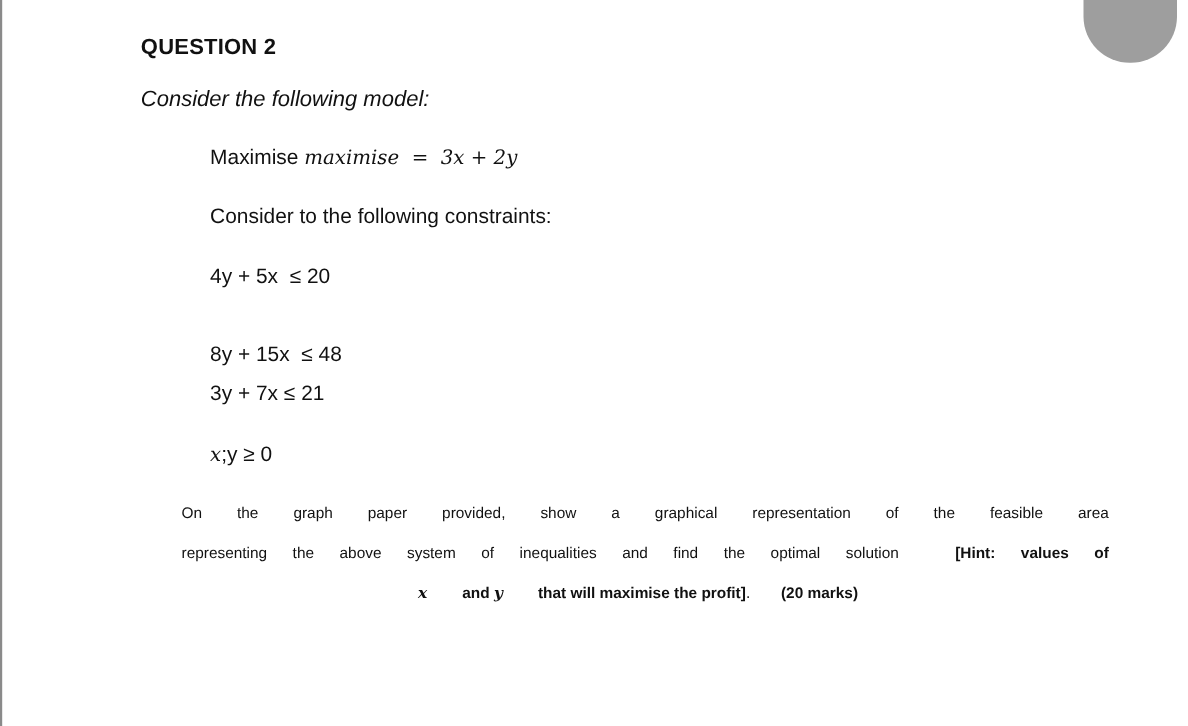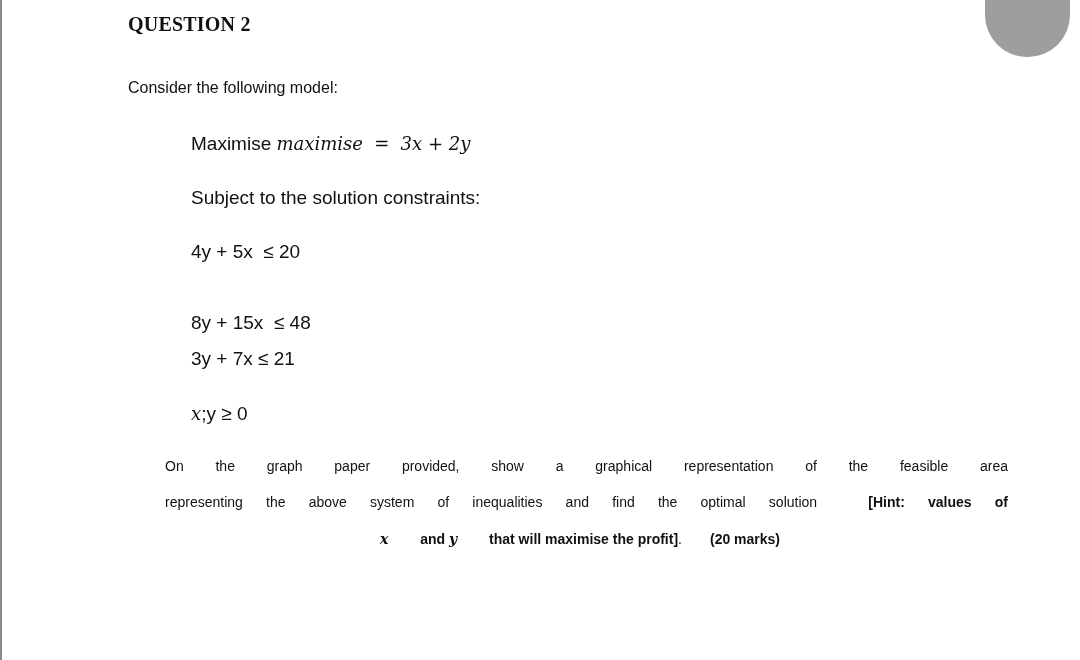--- a/index.html
+++ b/index.html
@@ -31,30 +31,30 @@
       height: 77px;
       background: #9e9e9e;
       border-radius: 0 0 42px 42px;
     }
     .abs {
       position: absolute;
       white-space: nowrap;
     }
     .q-title {
       left: 128px;
-      top: 13px;
+      top: 32px;
       font-size: 20px;
       font-weight: bold;
       letter-spacing: 0.2px;
-      font-family: Liberation Serif, serif;
     }
     .intro {
       left: 128px;
       top: 79px;
-      font-size: 16px;
+      font-size: 20px;
+      font-style: italic;
     }
     .objective {
       left: 191px;
       top: 133px;
       font-size: 19px;
     }
     .math {
       font-family: "DejaVu Serif", "Liberation Serif", serif;
       font-style: italic;
       font-size: 18px;
@@ -115,21 +115,21 @@
 
 <div class="abs intro">Consider the following model:</div>
 
 <div class="abs objective">
   <span>Maximise</span>
   <span class="math">maximise</span>
   <span class="math-up" style="margin:0 6px;">=</span>
   <span class="math">3x + 2y</span>
 </div>
 
-<div class="abs subject">Subject to the solution constraints:</div>
+<div class="abs subject">Consider to the following constraints:</div>
 
 <div class="abs constraint c1" style="white-space: pre;">4y + 5x  ≤ 20</div>
 <div class="abs constraint c2" style="white-space: pre; margin-top: 17px;">8y + 15x  ≤ 48</div>
 <div class="abs constraint c3" style="white-space: pre;">3y + 7x ≤ 21</div>
 <div class="abs constraint c4">
   <span class="math">x</span><span>;y ≥ 0</span>
 </div>
 
 <div class="para line1">On the graph paper provided, show a graphical representation of the feasible area</div>
 

